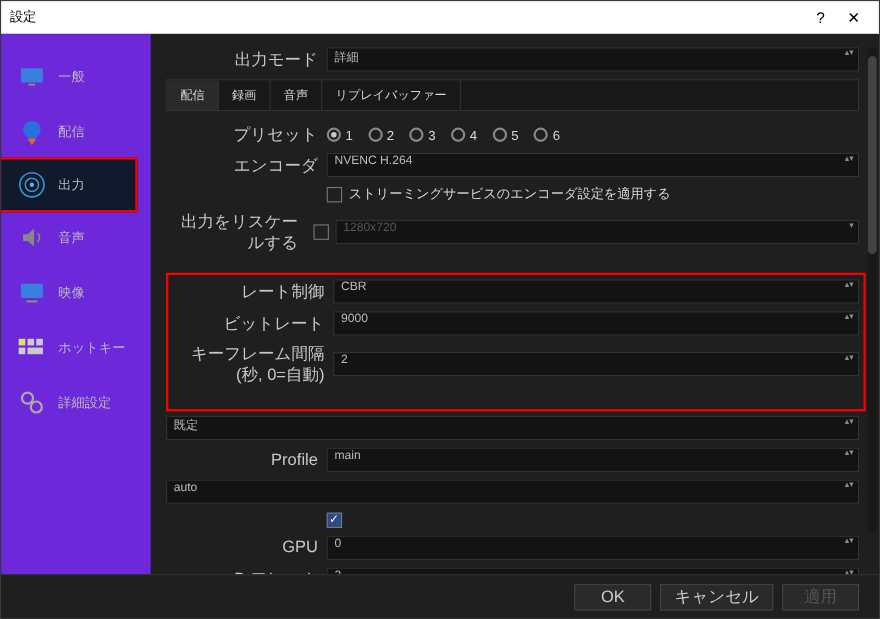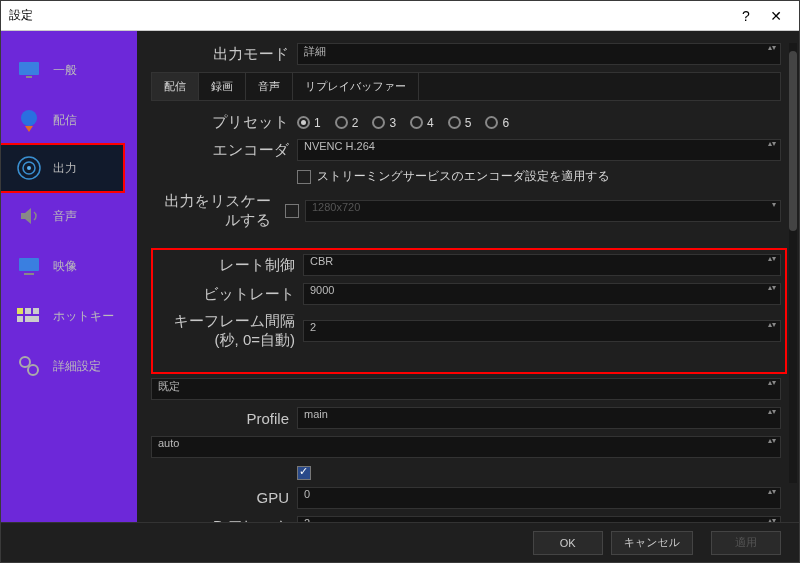--- a/index.html
+++ b/index.html
@@ -24,22 +24,22 @@
 .tab.active { background: #2a2a2a; }
 .radios { display: flex; align-items: center; gap: 14px; }
 .radio { display: flex; align-items: center; gap: 4px; cursor: pointer; }
 .radio .circ { width: 13px; height: 13px; border-radius: 50%; border: 2px solid #888; display: flex; align-items: center; justify-content: center; }
 .radio.sel .circ::after { content:""; width: 5px; height: 5px; border-radius: 50%; background: #ccc; }
 .chk { width: 14px; height: 14px; border: 1px solid #777; display: inline-block; margin-right: 6px; vertical-align: middle; }
 .chk.on { background: #2a4a8a; position: relative; }
 .chk.on::after { content: "✓"; position: absolute; top: -2px; left: 1px; font-size: 11px; color: #fff; }
 .highlight-box { border: 2px solid #ff0000; padding: 4px 4px 16px 4px; margin: 2px -6px 4px 0; }
 .footer { height: 40px; display: flex; justify-content: flex-end; align-items: center; gap: 8px; padding-right: 18px; border-top: 1px solid #333; background: #1f1f1f; }
-.btn { min-width: 70px; height: 24px; background: #2a2a2a; border: 1px solid #444; color: #ccc; font-size: 11px; cursor: pointer; padding: 0 12px; }
-.btn.disabled { color: #555; cursor: default; margin-left: 10px; }
+.btn { min-width: 70px; height: 24px; background: #2a2a2a; border: 1px solid #444; color: #ccc; font-size: 15px; cursor: pointer; padding: 0 12px; }
+.btn.disabled { color: #555; cursor: default; }
 .scrollbar { position: absolute; right: 2px; top: 12px; width: 8px; height: 440px; background: #181818; }
 .scrollbar .thumb { width: 100%; height: 180px; background: #444; border-radius: 4px; margin-top: 8px; }
 </style>
 </head>
 <body>
 
 <div class="window">
   <div class="titlebar">
     <span class="title">設定</span>
     <span class="ctrl">?</span>

